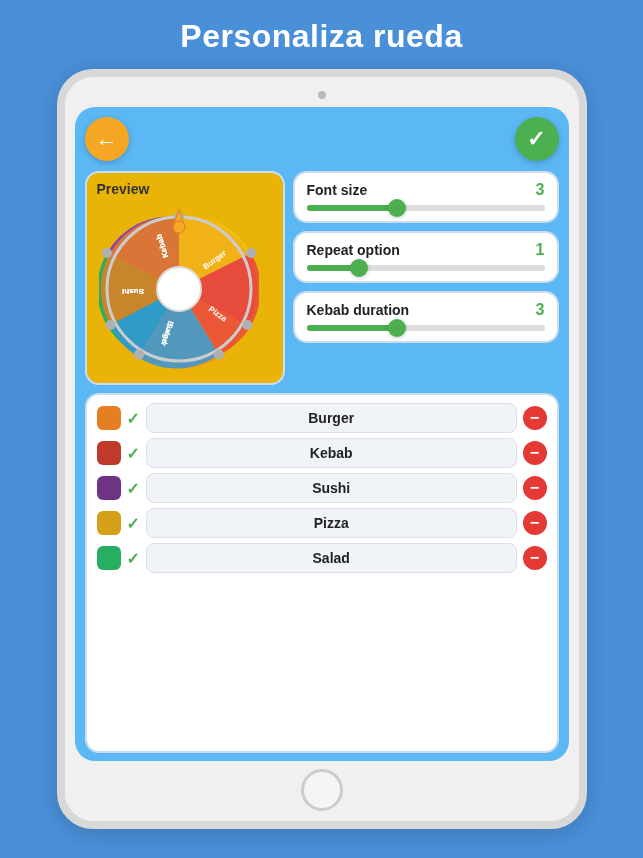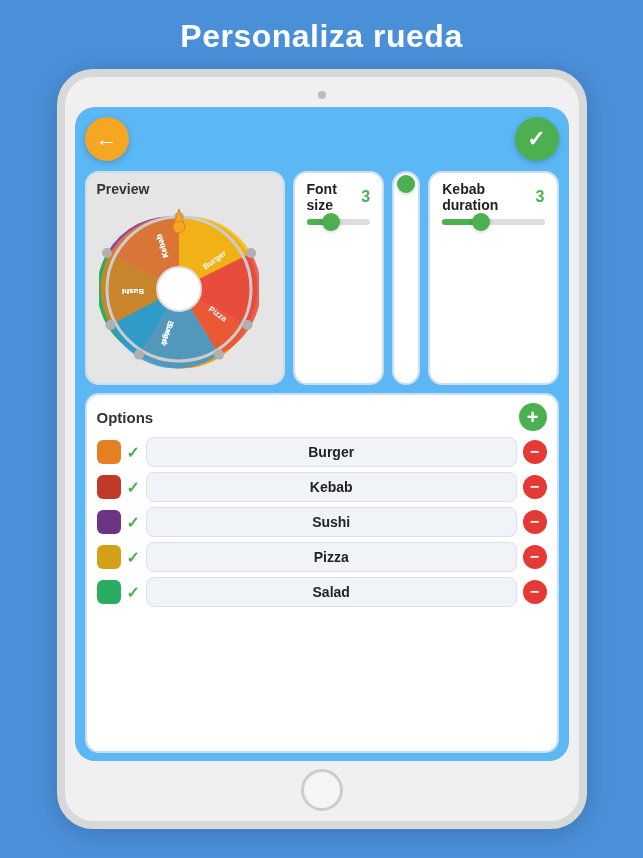--- a/index.html
+++ b/index.html
@@ -118,21 +118,21 @@
 
     
     .main-section {
       display: flex;
       gap: 8px;
       flex: 0 0 auto;
     }
 
     
     .preview-panel {
-      background: #e5e5e5;
+      background: #eab308;
       border-radius: 14px;
       padding: 8px 6px 8px 6px;
       width: 200px;
       display: flex;
       flex-direction: column;
       align-items: flex-start;
       border: 2px solid #cde;
     }
 
     .preview-label {
@@ -154,20 +154,21 @@
 
     .wheel-svg {
       width: 160px;
       height: 160px;
     }
 
     
     .sliders-panel {
       flex: 1;
       display: flex;
+      flex-direction: column;
       gap: 8px;
     }
 
     .slider-card {
       background: white;
       border-radius: 14px;
       padding: 8px 12px 10px 12px;
       border: 2px solid #cde;
     }
 
@@ -381,44 +382,44 @@
             <span class="slider-label">Font size</span>
             <span class="slider-value">3</span>
           </div>
           <div class="slider-track">
             <div class="slider-fill" style="width:38%"></div>
             <div class="slider-thumb" style="left:38%"></div>
           </div>
         </div>
 
         <div class="slider-card">
+          <div class="slider-header">
+            <span class="slider-label">Repeat option</span>
+            <span class="slider-value">1</span>
+          </div>
           <div class="slider-track">
             <div class="slider-fill" style="width:22%"></div>
             <div class="slider-thumb" style="left:22%"></div>
           </div>
         </div>
 
         <div class="slider-card">
           <div class="slider-header">
             <span class="slider-label">Kebab duration</span>
             <span class="slider-value">3</span>
           </div>
           <div class="slider-track">
             <div class="slider-fill" style="width:38%"></div>
             <div class="slider-thumb" style="left:38%"></div>
           </div>
         </div>
       </div>
     </div>
 
     <div class="options-section">
-      <div class="options-header">
-        <span class="options-label">Options</span>
-        <div class="add-btn">+</div>
-      </div>
 
       <div class="option-row">
         <div class="option-color" style="background:#e67e22;"></div>
         <span class="option-check">✓</span>
         <div class="option-name-bar">Burger</div>
         <div class="remove-btn">−</div>
       </div>
       <div class="option-row">
         <div class="option-color" style="background:#c0392b;"></div>
         <span class="option-check">✓</span>

